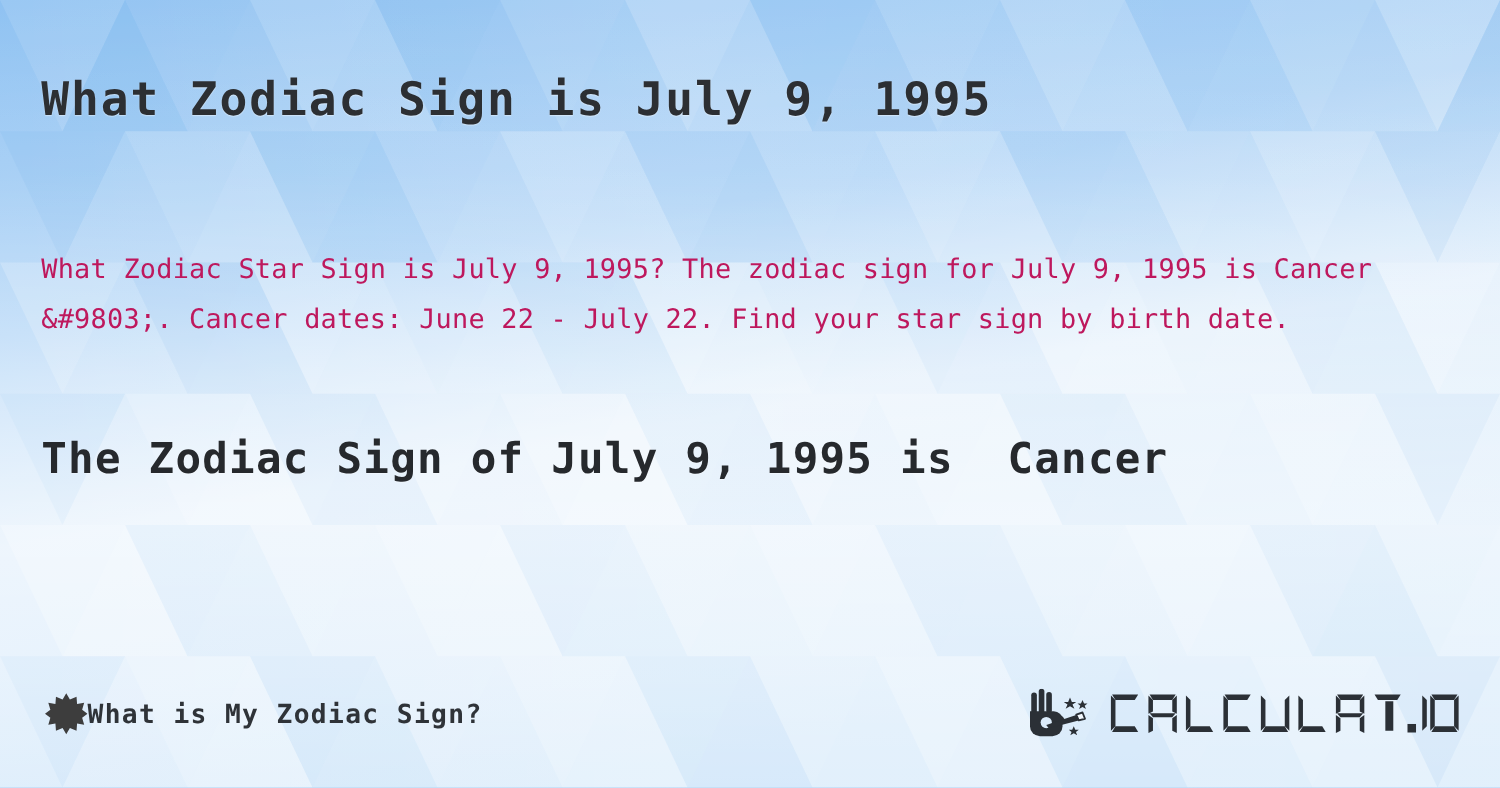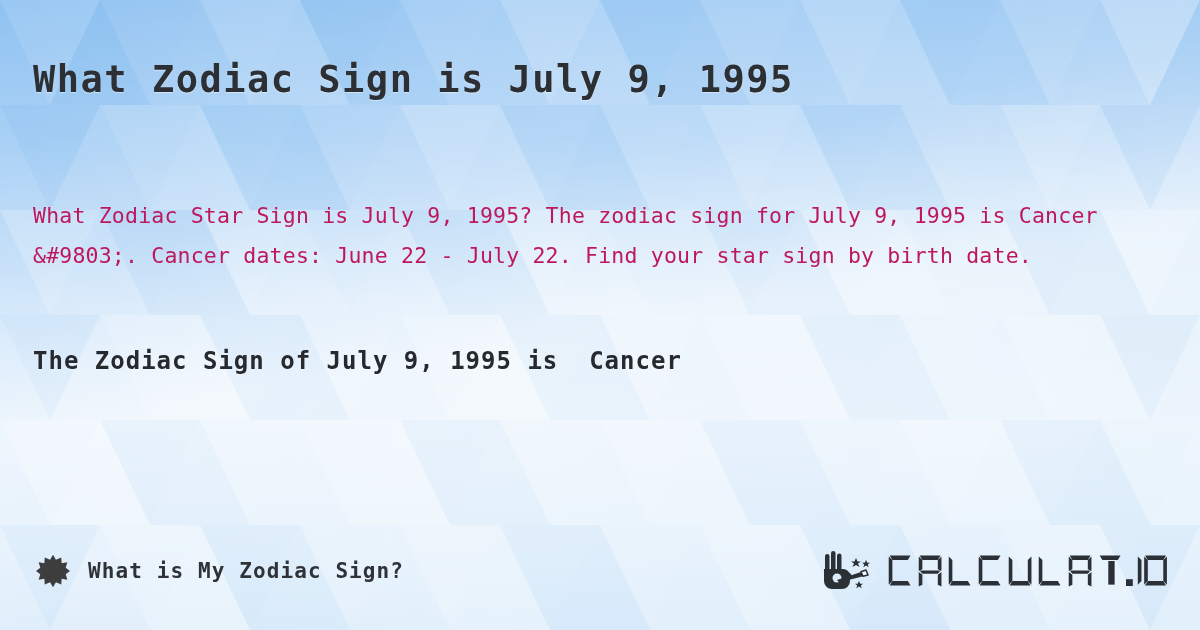--- a/index.html
+++ b/index.html
@@ -83,21 +83,21 @@
     color: #be185d;
     letter-spacing: 0.2px;
     white-space: pre-wrap;
   }
 
   .result-line {
     position: absolute;
     left: 33px;
     top: 347px;
     font-family: "DejaVu Sans Mono", monospace;
-    font-size: 24px;
+    font-size: 34px;
     font-weight: bold;
     letter-spacing: 1px;
     color: #26292d;
     white-space: pre;
     text-shadow: 0 1px 1px rgba(255,255,255,0.35);
   }
 
   
   .footer {
     position: absolute;
@@ -106,21 +106,20 @@
     width: 1200px;
     height: 56px;
   }
   .footer-left {
     position: absolute;
     left: 36px;
     top: 0;
     height: 56px;
     display: flex;
     align-items: center;
-    gap: 18px;
   }
   .sunburst-icon {
     display: block;
     width: 34px;
     height: 34px;
     flex: 0 0 auto;
   }
   .footer-label {
     font-family: "DejaVu Sans Mono", monospace;
     font-size: 21px;

